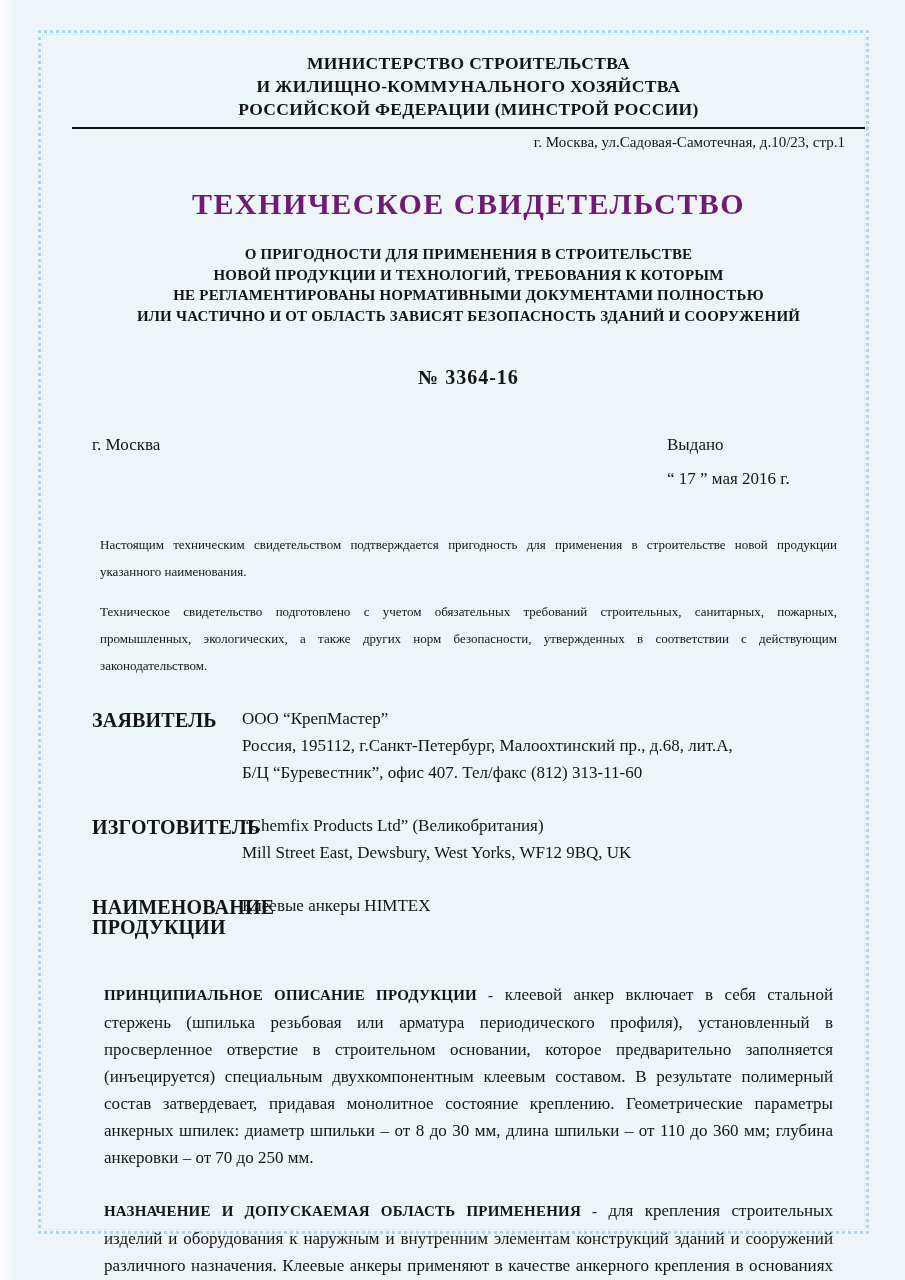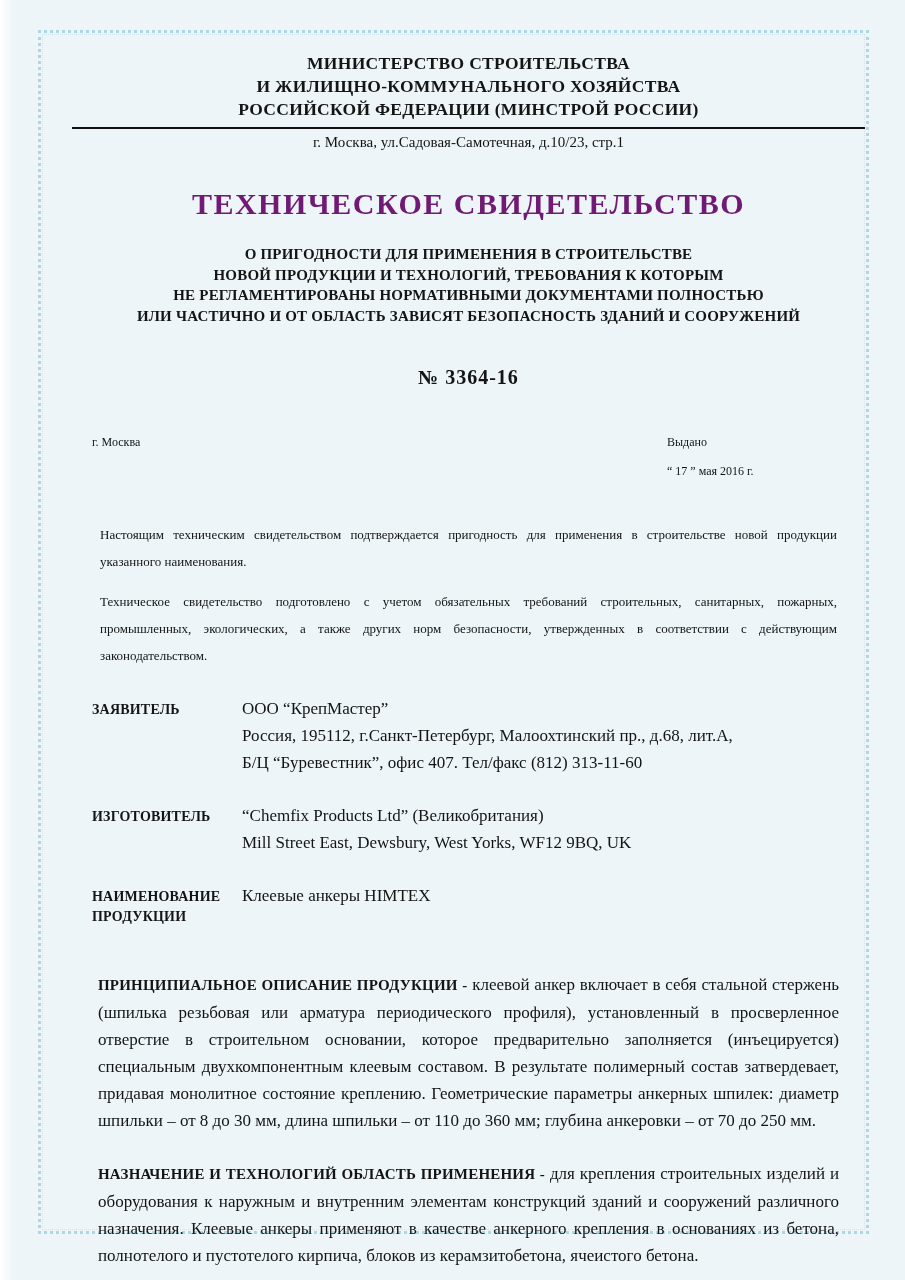--- a/index.html
+++ b/index.html
@@ -51,21 +51,21 @@
     font-size: 17.5px;
     line-height: 23px;
     letter-spacing: 0.3px;
   }
   .rule {
     height: 2px;
     background: #111;
     margin: 6px -20px 0 -20px;
   }
   .address {
-    text-align: center;
+    text-align: right;
     font-size: 15px;
     margin-top: 5px;
   }
   .doc-title {
     text-align: center;
     color: #701a75;
     font-size: 30px;
     font-weight: bold;
     letter-spacing: 1.5px;
     margin: 36px 0 0 0;
@@ -82,21 +82,21 @@
     text-align: center;
     font-weight: bold;
     font-size: 20px;
     letter-spacing: 1px;
     margin-top: 40px;
   }
   .issue-row {
     display: flex;
     justify-content: space-between;
     margin-top: 46px;
-    font-size: 12px;
+    font-size: 17px;
   }
   .issued-block { width: 178px; }
   .issued-date  { margin-top: 14px; }
   .body-p {
     text-align: justify;
     font-size: 13px;
     line-height: 27px;
     margin: 8px;
   }
   .p1 { margin-top: 42px; }
@@ -105,32 +105,32 @@
   .field-row {
     display: flex;
     margin-top: 26px;
     font-size: 17px;
     line-height: 27px;
   }
   .field-label {
     flex: none;
     width: 150px;
     font-weight: bold;
-    font-size: 14px;
+    font-size: 20px;
     line-height: 20px;
     padding-top: 5px;
     letter-spacing: 0.2px;
   }
   .field-value { flex: 1; }
   .field-line { margin: 0; }
   .section {
     text-align: justify;
     font-size: 17px;
     line-height: 27px;
-    margin: 6px;
+    margin: 12px;
   }
   .section b {
     font-size: 15px;
     letter-spacing: 0.2px;
   }
   .s1 { margin-top: 44px; }
   .s2 { margin-top: 26px; }
 </style>
 </head>
 <body>
@@ -198,15 +198,15 @@
       <div class="field-label">НАИМЕНОВАНИЕ ПРОДУКЦИИ</div>
       <div class="field-value">
         <p class="field-line">Клеевые анкеры HIMTEX</p>
       </div>
     </div>
 
   </div>
 
   <p class="section s1"><b>ПРИНЦИПИАЛЬНОЕ ОПИСАНИЕ ПРОДУКЦИИ -</b> <span>клеевой анкер включает в себя стальной стержень (шпилька резьбовая или арматура периодического профиля), установленный в просверленное отверстие в строительном основании, которое предварительно заполняется (инъецируется) специальным двухкомпонентным клеевым составом. В результате полимерный состав затвердевает, придавая монолитное состояние креплению. Геометрические параметры анкерных шпилек: диаметр шпильки – от 8 до 30 мм, длина шпильки – от 110 до 360 мм; глубина анкеровки – от 70 до 250 мм.</span></p>
 
-  <p class="section s2"><b>НАЗНАЧЕНИЕ И ТЕХНОЛОГИЙ ОБЛАСТЬ ПРИМЕНЕНИЯ -</b> <span>для крепления строительных изделий и оборудования к наружным и внутренним элементам конструкций зданий и сооружений различного назначения. Клеевые анкеры применяют в качестве анкерного крепления в основаниях из бетона, полнотелого и пустотелого кирпича, блоков из керамзитобетона, ячеистого бетона.</span></p>
+  <p class="section s2"><b>НАЗНАЧЕНИЕ И ДОПУСКАЕМАЯ ОБЛАСТЬ ПРИМЕНЕНИЯ -</b> <span>для крепления строительных изделий и оборудования к наружным и внутренним элементам конструкций зданий и сооружений различного назначения. Клеевые анкеры применяют в качестве анкерного крепления в основаниях из бетона, полнотелого и пустотелого кирпича, блоков из керамзитобетона, ячеистого бетона.</span></p>
 
 </div>
 
 </body></html>

